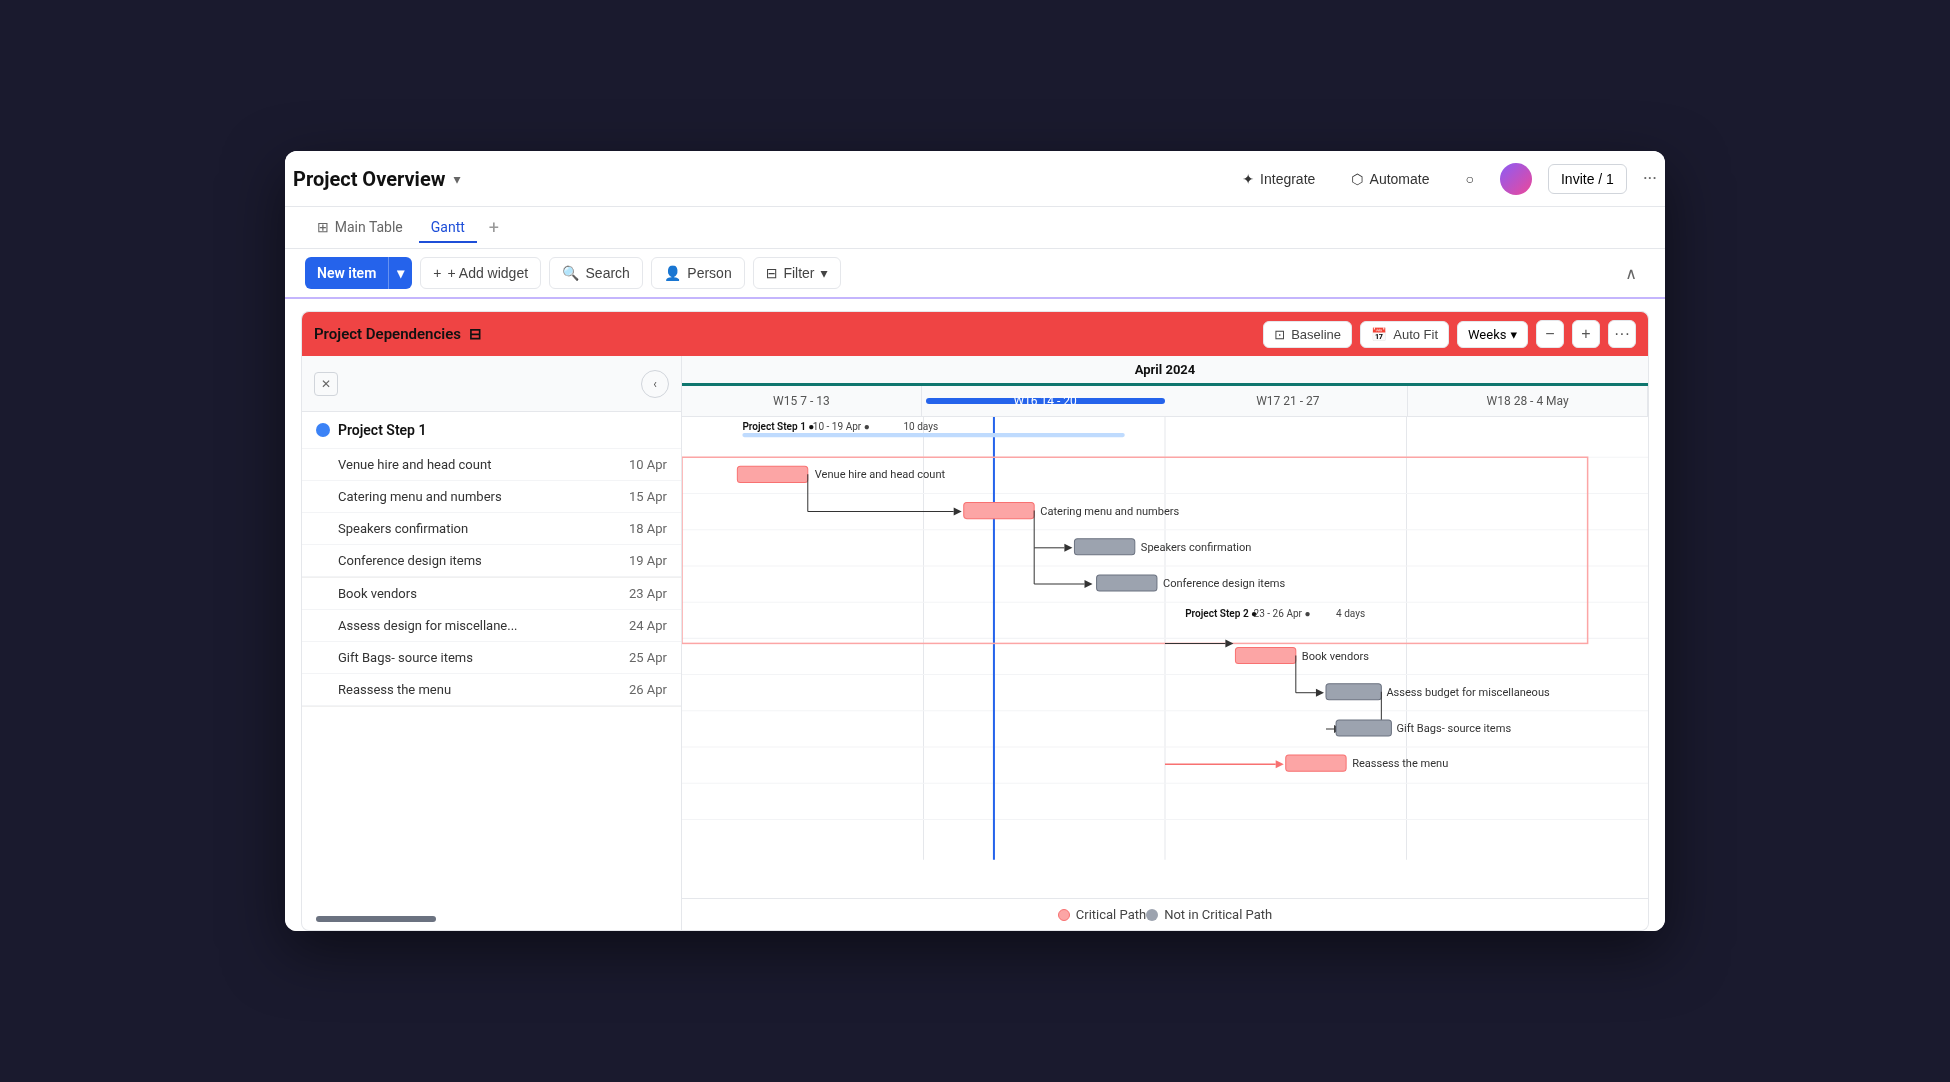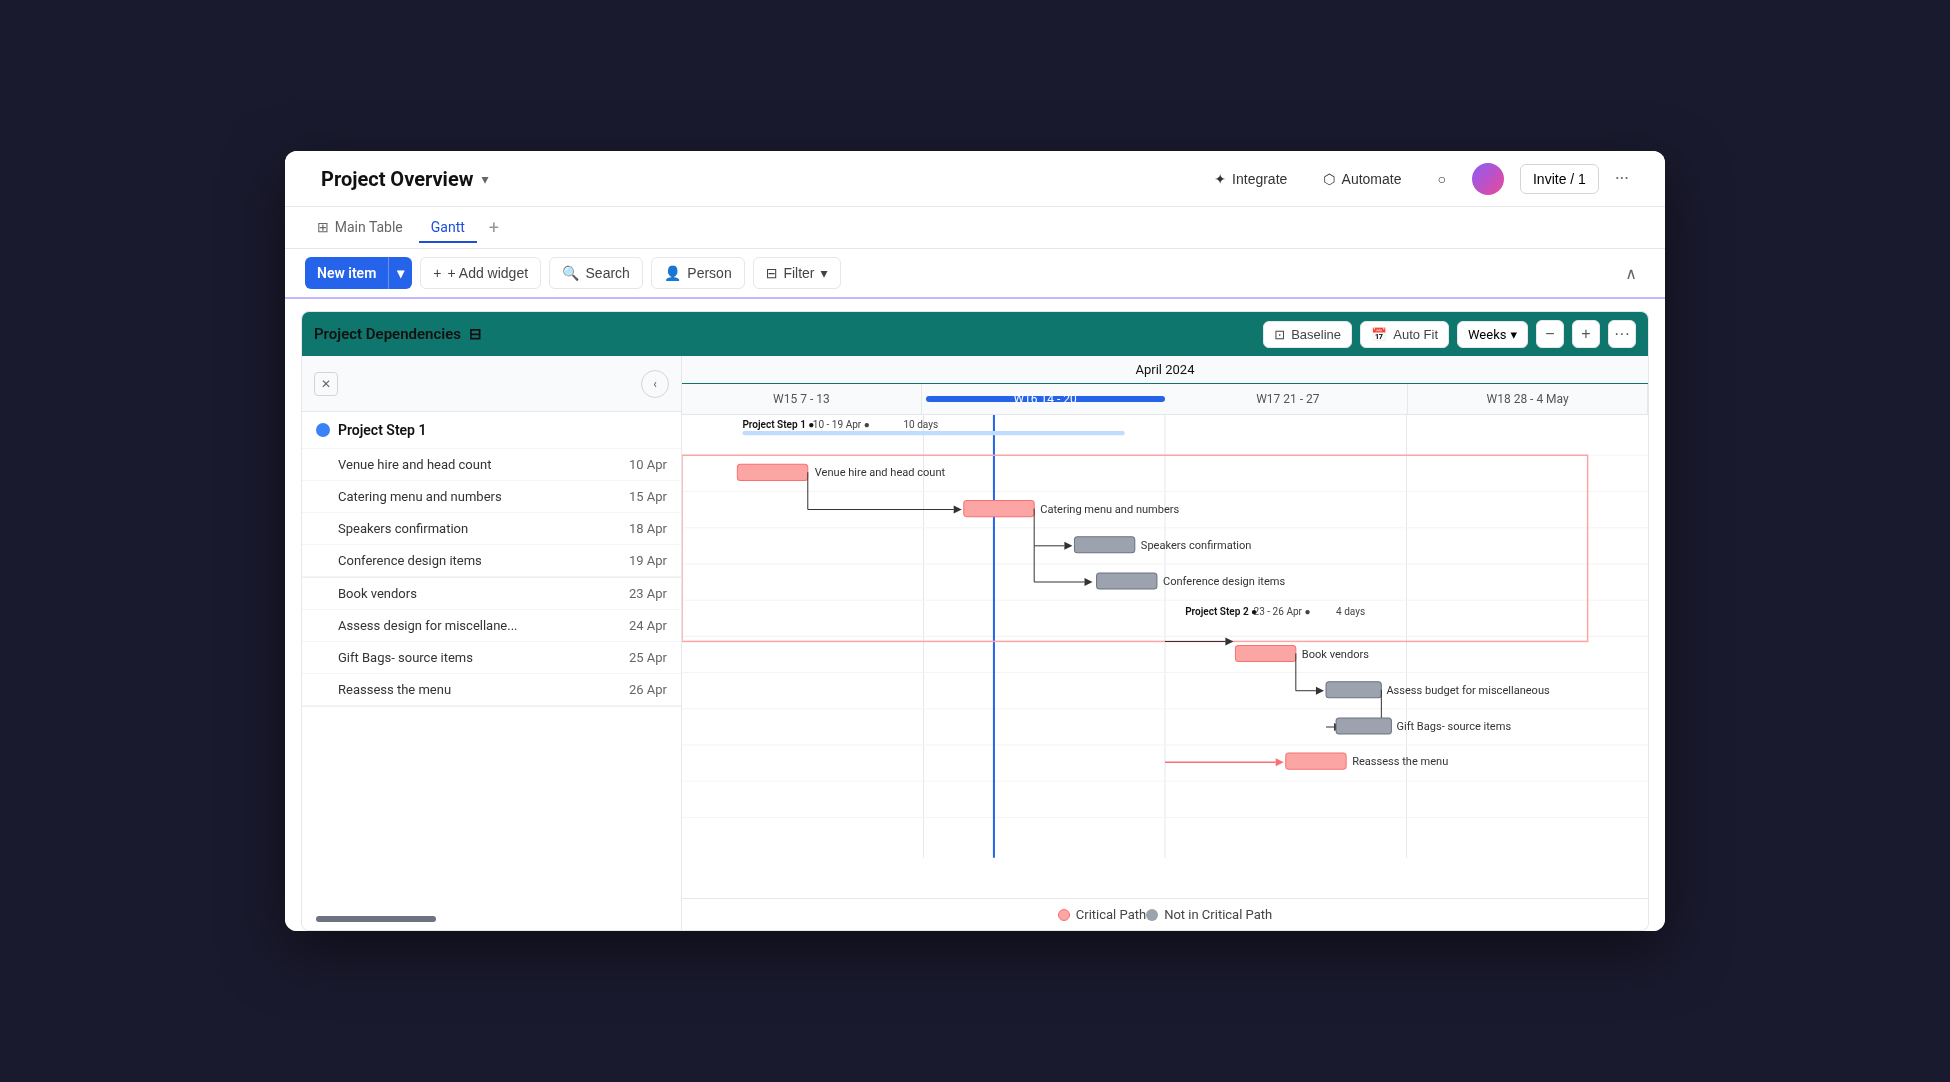--- a/index.html
+++ b/index.html
@@ -19,21 +19,21 @@
       box-shadow: 0 20px 60px rgba(0,0,0,0.5);
       overflow: hidden;
       display: flex;
       flex-direction: column;
     }
     
     .header {
       display: flex;
       align-items: center;
       justify-content: space-between;
-      padding: 0 36px;
+      padding: 0 8px;
       height: 56px;
       border-bottom: 1px solid #e5e7eb;
       background: #fff;
     }
     .header-left {
       display: flex;
       align-items: center;
       gap: 8px;
     }
     .project-title {
@@ -171,21 +171,21 @@
     }
 
     
     .gantt-header-bar {
       display: flex;
       align-items: center;
       justify-content: space-between;
       padding: 8px 12px;
       border: 1px solid #e5e7eb;
       border-radius: 8px 8px 0 0;
-      background: #0f766e;
+      background: #ef4444;
       border-bottom: none;
     }
     .gantt-title {
       font-size: 15px;
       font-weight: 600;
       color: #111;
       display: flex;
       align-items: center;
       gap: 8px;
     }
@@ -338,23 +338,23 @@
       flex-direction: column;
       background: #f9fafb;
       border-bottom: 1px solid #e5e7eb;
     }
     .month-row {
       display: flex;
       align-items: center;
       justify-content: center;
       padding: 6px 0;
       font-size: 13px;
-      font-weight: 400;
+      font-weight: 700;
       color: #111;
-      border-bottom: 1px solid #0f766e;
+      border-bottom: 3px solid #0f766e;
       text-align: center;
     }
     .week-row {
       display: flex;
       height: 30px;
     }
     .week-cell {
       flex: 1;
       display: flex;
       align-items: center;

